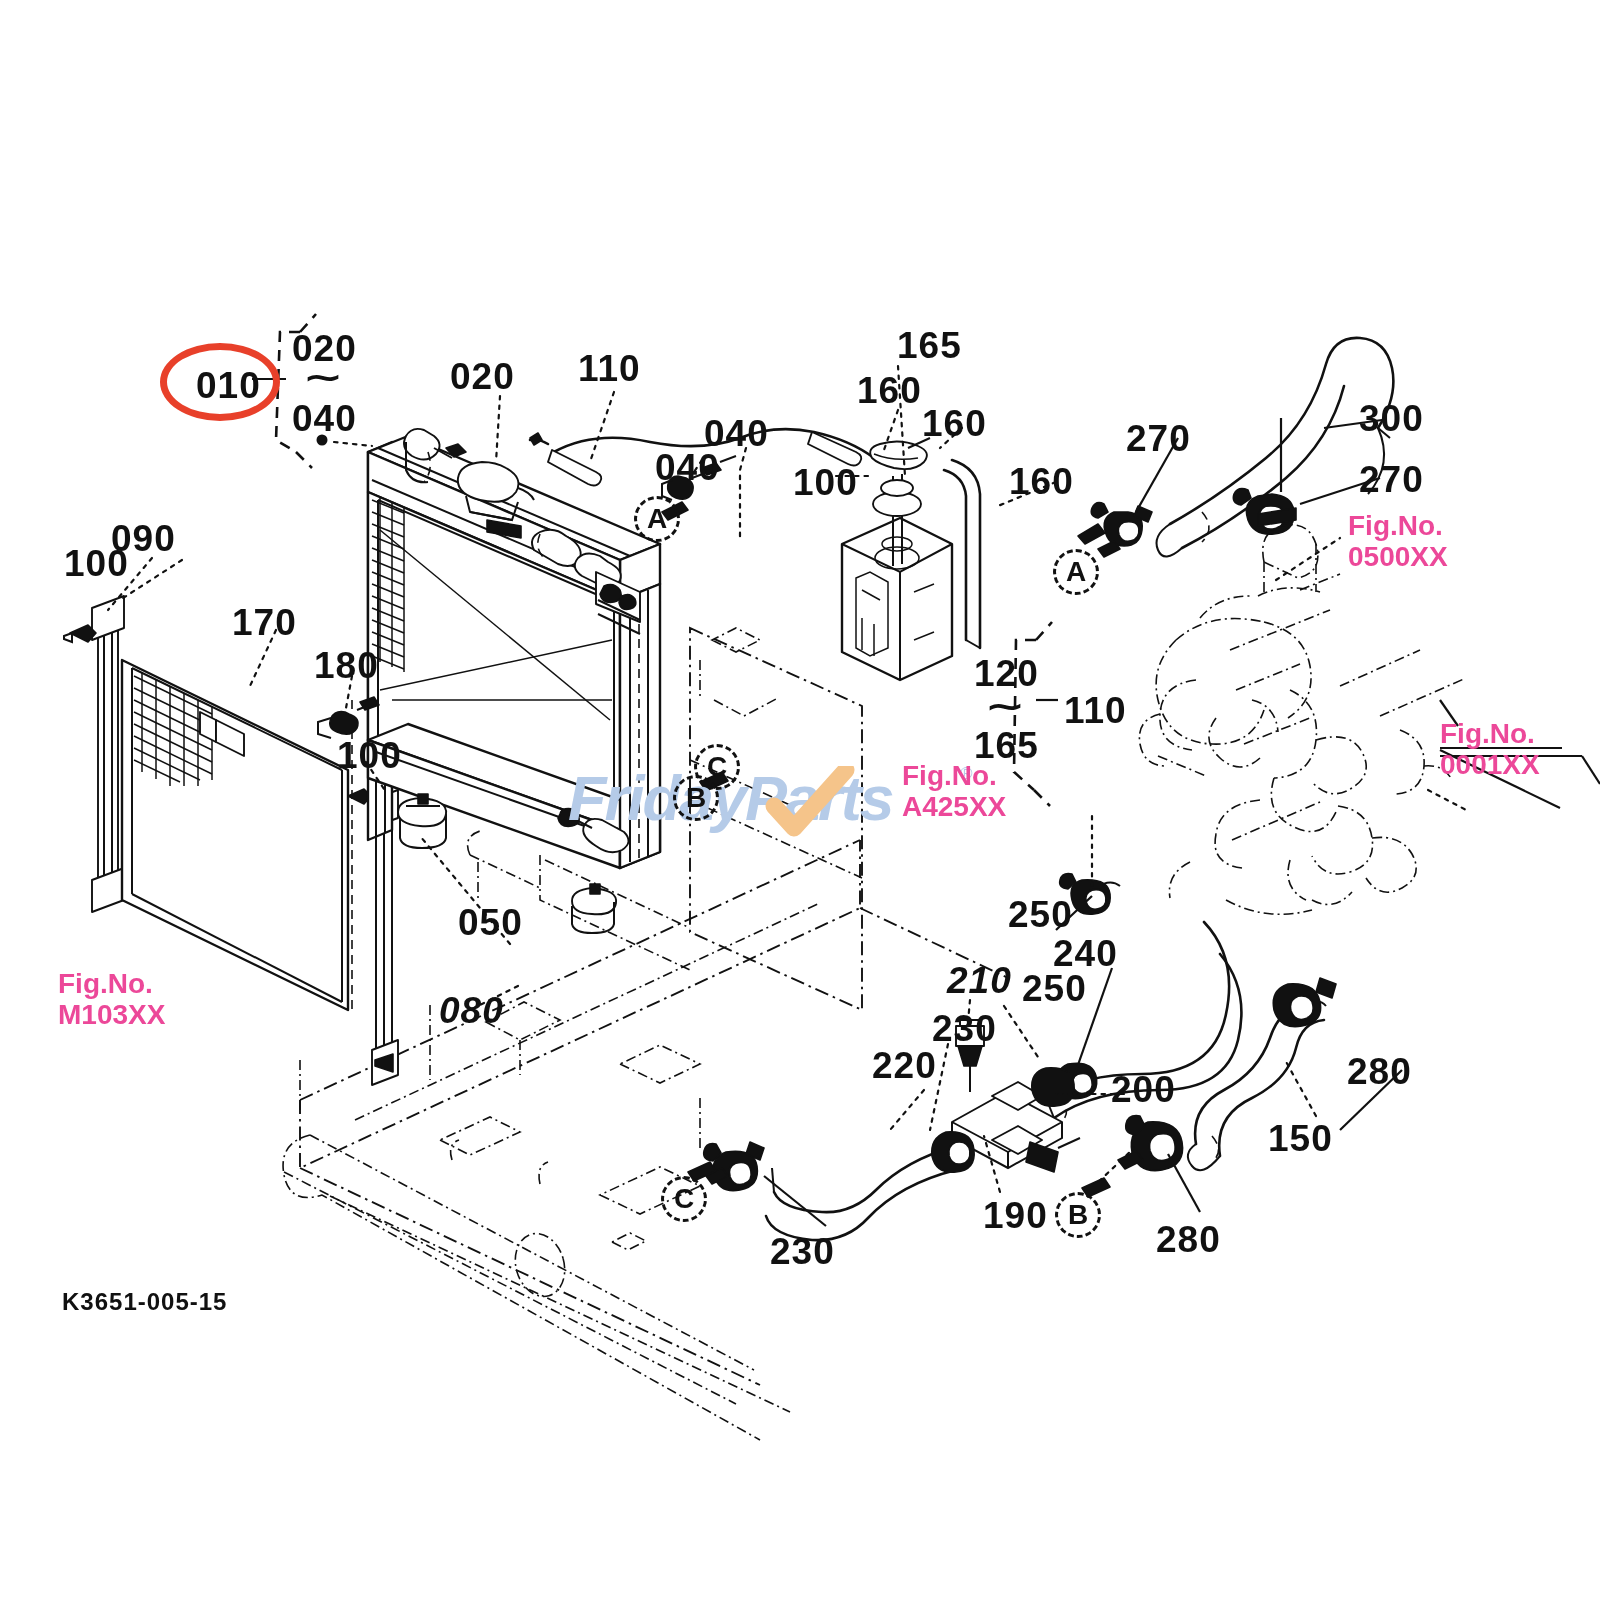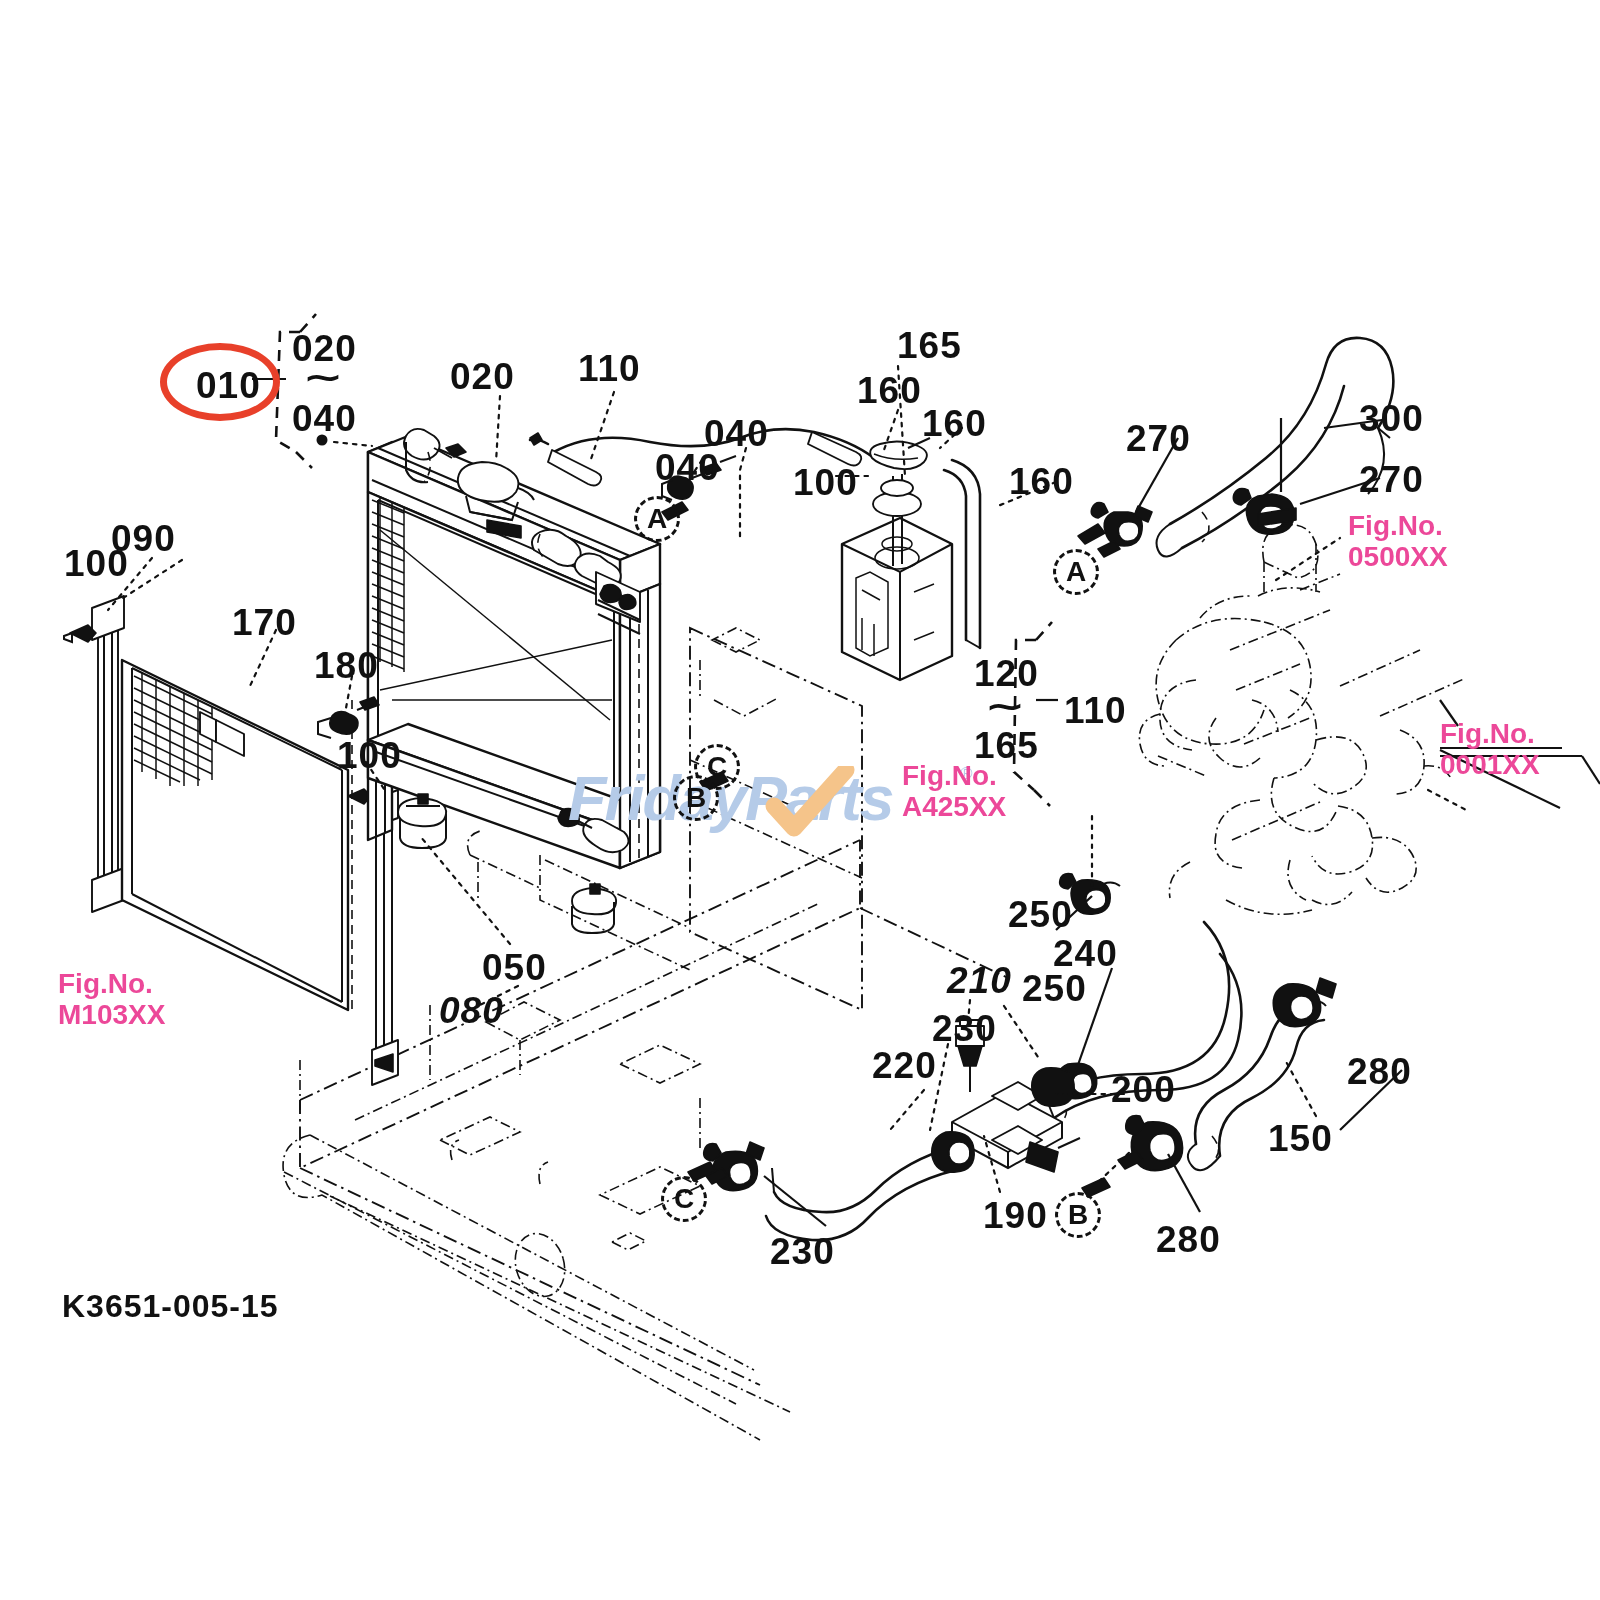--- a/index.html
+++ b/index.html
@@ -7,21 +7,21 @@
        font-family:"Liberation Sans","DejaVu Sans",sans-serif;}
   #stage{position:absolute;inset:0;width:1600px;height:1600px;}
   svg{position:absolute;top:0;left:0;width:1600px;height:1600px;}
 
   .lbl{position:absolute;font-family:"Liberation Sans","DejaVu Sans",sans-serif;
        font-size:37px;font-weight:700;color:#111;letter-spacing:1px;
        white-space:nowrap;line-height:1.02;}
   .fig{position:absolute;font-family:"Liberation Sans","DejaVu Sans",sans-serif;
        font-size:28px;font-weight:700;color:#ec4899;line-height:1.12;white-space:nowrap;}
   .drawno{position:absolute;font-family:"Liberation Sans","DejaVu Sans",sans-serif;
-          font-size:32px;font-weight:700;color:#111;letter-spacing:1px;}
+          font-size:24px;font-weight:700;color:#111;letter-spacing:1px;}
   .tilde{position:absolute;font-size:34px;font-weight:700;color:#111;
          font-family:"DejaVu Sans",sans-serif;}
   .circmark{position:absolute;width:46px;height:46px;border:3px dashed #111;
             border-radius:50%;display:flex;align-items:center;justify-content:center;
             font-size:28px;font-weight:700;color:#111;box-sizing:border-box;}
   .hl{position:absolute;border:7px solid #E8402A;border-radius:50%;
       width:120px;height:78px;box-sizing:border-box;}
   
   #wm{position:absolute;left:568px;top:756px;width:430px;height:92px;
       pointer-events:none;}
@@ -463,21 +463,21 @@
       <div class="lbl" style="left: 1359px; top: 400px;">300</div>
       <div class="lbl" style="left: 1359px; top: 461px;">270</div>
       <div class="lbl" style="left: 111px; top: 520px;">090</div>
       <div class="lbl" style="left: 64px; top: 545px;">100</div>
       <div class="lbl" style="left: 232px; top: 604px;">170</div>
       <div class="lbl" style="left: 314px; top: 647px;">180</div>
       <div class="lbl" style="left: 337px; top: 737px;">100</div>
       <div class="lbl" style="left: 974px; top: 655px;">120</div>
       <div class="lbl" style="left: 974px; top: 727px;">165</div>
       <div class="lbl" style="left: 1064px; top: 692px;">110</div>
-      <div class="lbl" style="left: 458px; top: 949px; margin-left: 24px;">050</div>
+      <div class="lbl" style="left: 458px; top: 904px;">050</div>
       <div class="lbl" style="left: 439px; top: 992px; font-style: italic;">080</div>
       <div class="lbl" style="left: 1008px; top: 896px;">250</div>
       <div class="lbl" style="left: 1053px; top: 935px;">240</div>
       <div class="lbl" style="left: 947px; top: 962px; font-style: italic;">210</div>
       <div class="lbl" style="left: 1022px; top: 970px;">250</div>
       <div class="lbl" style="left: 932px; top: 1010px;">230</div>
       <div class="lbl" style="left: 872px; top: 1047px;">220</div>
       <div class="lbl" style="left: 1111px; top: 1071px;">200</div>
       <div class="lbl" style="left: 1268px; top: 1120px;">150</div>
       <div class="lbl" style="left: 1347px; top: 1053px;">280</div>

